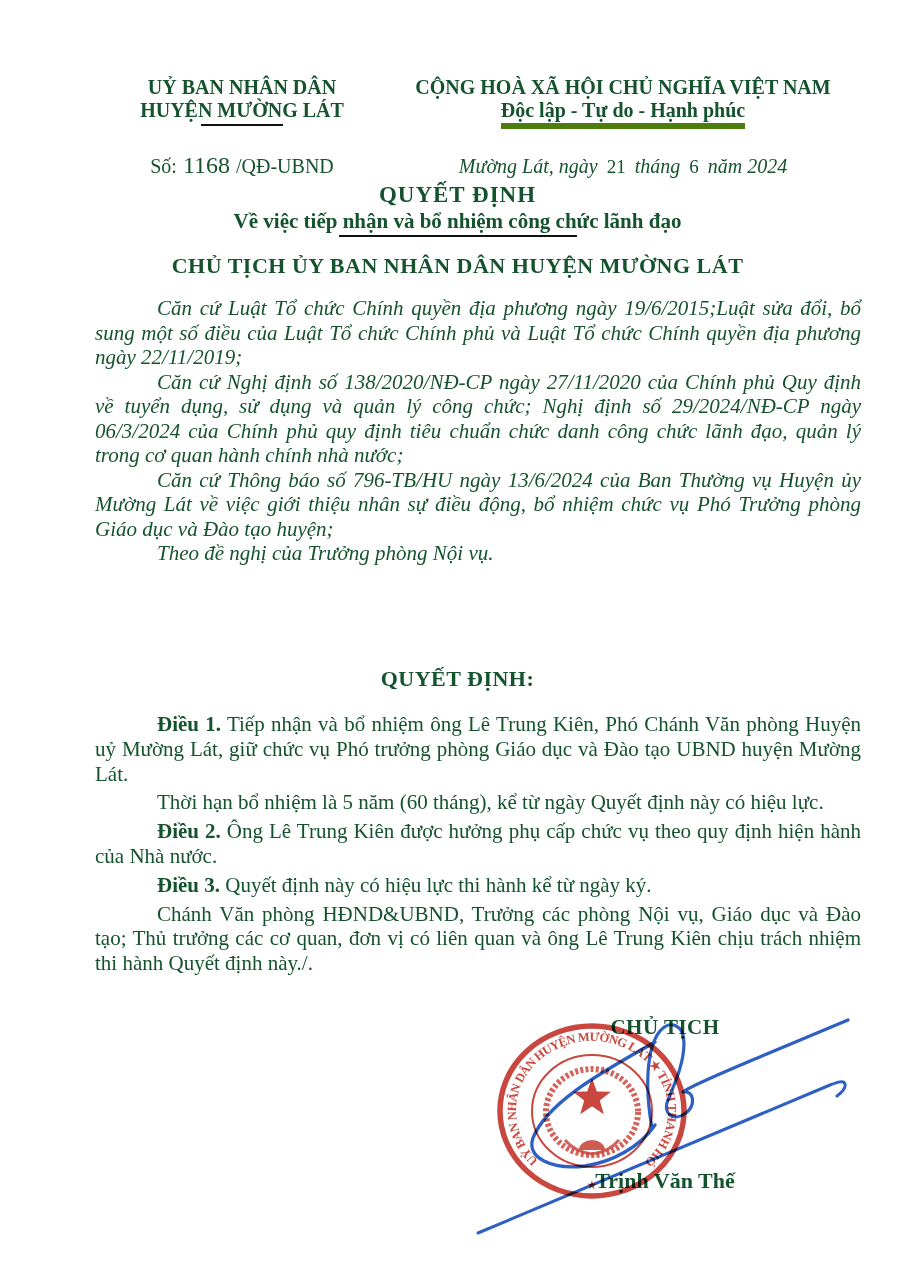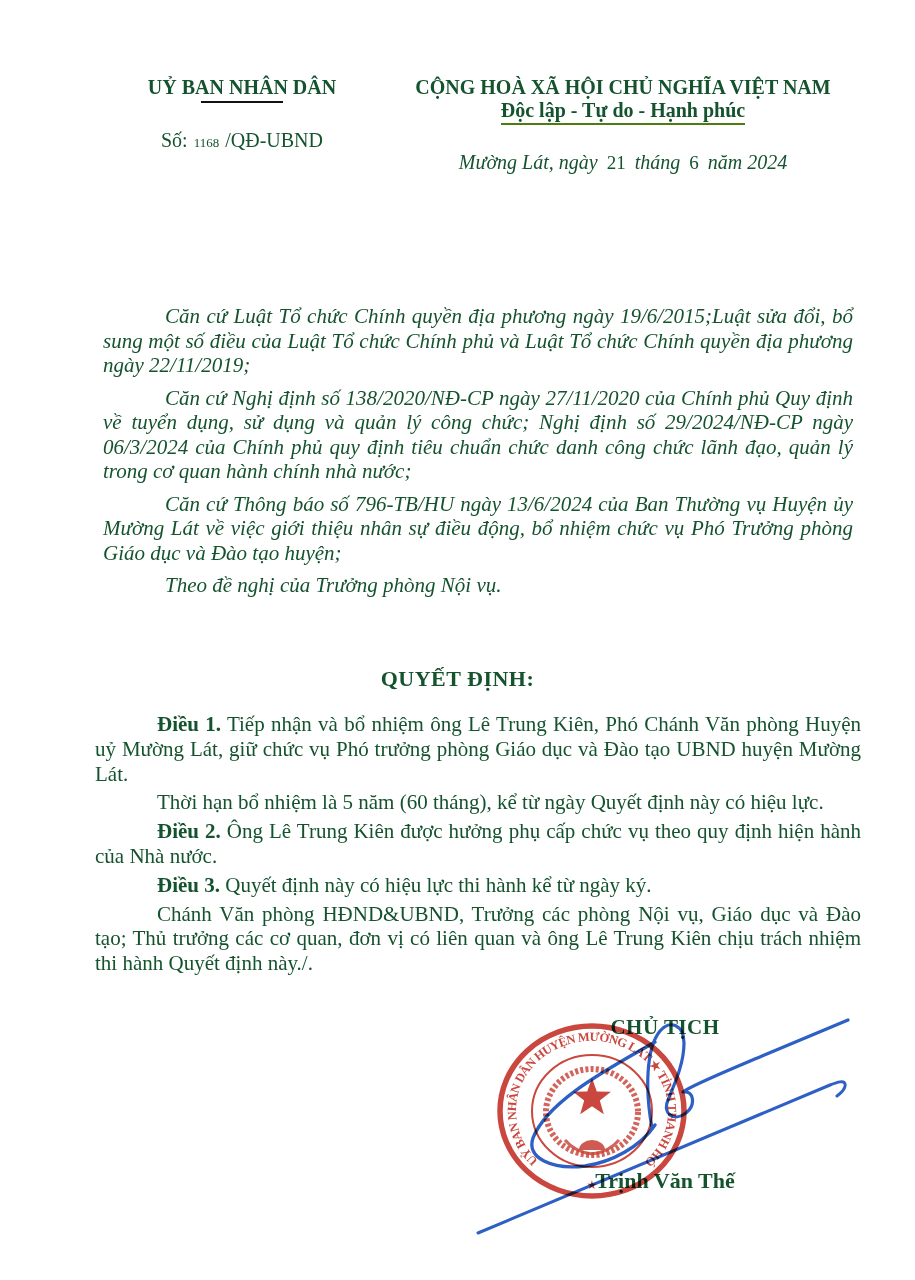--- a/index.html
+++ b/index.html
@@ -9,35 +9,35 @@
     background:#ffffff;
     font-family:"Liberation Serif","DejaVu Serif",serif;
     color:#14532d;
     overflow:hidden;
   }
   
   .hdr-left{position:absolute;left:92px;top:76px;width:300px;text-align:center;}
   .hdr-right{position:absolute;left:403px;top:76px;width:440px;text-align:center;}
   .org1,.org2{font-weight:bold;font-size:20px;line-height:23px;}
   .nat1{font-weight:bold;font-size:20px;line-height:23px;}
-  .nat2{font-weight:bold;font-size:20px;line-height:23px;display:inline-block;border-bottom:2px solid #4d7c0f;padding-bottom:1px;}
+  .nat2{font-weight:bold;font-size:20px;line-height:23px;display:inline-block;border-bottom:6px solid #4d7c0f;padding-bottom:1px;}
   .org-rule{width:82px;height:2px;background:#111;margin:2px auto 0 auto;}
   .so-line{margin-top:26px;font-size:20px;}
-  .so-num{padding:0 6px;font-size:13px;}
+  .so-num{padding:0 6px;font-size:24px;}
   .date-line{margin-top:26px;font-size:20px;font-style:italic;}
   .upright{font-style:normal;font-size:19px;padding:0 4px;text-align:center;}
   
   .title-block{position:absolute;left:0;top:182px;width:915px;text-align:center;}
   .title-main{font-weight:bold;font-size:23px;line-height:26px;letter-spacing:1px;}
   .title-sub{font-weight:bold;font-size:21px;line-height:26px;}
   .sub-rule{width:238px;height:2px;background:#111;margin:1px auto 0 auto;}
   .authority{font-weight:bold;font-size:22px;margin-top:16px;letter-spacing:.5px;}
   
   .preamble{position:absolute;left:95px;top:296px;width:766px;}
-  .preamble p{margin:8px;font-style:italic;font-size:21px;line-height:24.5px;text-align:justify;text-indent:62px;}
+  .preamble p{margin:0;font-style:italic;font-size:21px;line-height:24.5px;text-align:justify;text-indent:62px;}
   
   .decision-heading{position:absolute;left:0;top:666px;width:915px;text-align:center;font-weight:bold;font-size:22px;letter-spacing:.5px;}
   .articles{position:absolute;left:95px;top:712px;width:766px;}
   .articles p{margin:0 0 4px 0;font-size:21px;line-height:24.8px;text-align:justify;text-indent:62px;}
   .articles p b{font-weight:bold;}
   
   .recipients{position:absolute;left:98px;top:1000px;width:380px;}
   .recipients .label{font-weight:bold;font-style:italic;font-size:19px;margin-bottom:3px;}
   .recipients .item{font-size:17.5px;line-height:19.6px;}
   .sig-title{position:absolute;left:565px;top:1015px;width:200px;text-align:center;font-weight:bold;font-size:21px;letter-spacing:.5px;}
@@ -45,36 +45,43 @@
   .seal-svg{position:absolute;left:495px;top:1022px;mix-blend-mode:multiply;opacity:.93;}
   .sign-svg{position:absolute;left:0;top:990px;mix-blend-mode:multiply;pointer-events:none;}
 </style>
 </head>
 <body>
 
 <div class="page">
 
   <div class="hdr-left">
     <div class="org1">UỶ BAN NHÂN DÂN</div>
+    <div class="org2">HUYỆN MƯỜNG LÁT</div>
     <div class="org-rule"></div>
     <div class="so-line"><span>Số:</span><span class="so-num">1168</span><span>/QĐ-UBND</span></div>
   </div>
 
   <div class="hdr-right">
     <div class="nat1">CỘNG HOÀ XÃ HỘI CHỦ NGHĨA VIỆT NAM</div>
     <div><span class="nat2">Độc lập - Tự do - Hạnh phúc</span></div>
     <div class="date-line">
       <span>Mường Lát, ngày</span>
       <span class="upright">21</span>
       <span>tháng</span>
       <span class="upright">6</span>
       <span>năm 2024</span>
     </div>
   </div>
 
+  <div class="title-block">
+    <div class="title-main">QUYẾT ĐỊNH</div>
+    <div class="title-sub">Về việc tiếp nhận và bổ nhiệm công chức lãnh đạo</div>
+    <div class="sub-rule"></div>
+    <div class="authority">CHỦ TỊCH ỦY BAN NHÂN DÂN HUYỆN MƯỜNG LÁT</div>
+  </div>
 
   <div class="preamble">
     <p>Căn cứ Luật Tổ chức Chính quyền địa phương ngày 19/6/2015;Luật sửa đổi, bổ sung một số điều của Luật Tổ chức Chính phủ và Luật Tổ chức Chính quyền địa phương ngày 22/11/2019;</p>
     <p>Căn cứ Nghị định số 138/2020/NĐ-CP ngày 27/11/2020 của Chính phủ Quy định về tuyển dụng, sử dụng và quản lý công chức; Nghị định số 29/2024/NĐ-CP ngày 06/3/2024 của Chính phủ quy định tiêu chuẩn chức danh công chức lãnh đạo, quản lý trong cơ quan hành chính nhà nước;</p>
     <p>Căn cứ Thông báo số 796-TB/HU ngày 13/6/2024 của Ban Thường vụ Huyện ủy Mường Lát về việc giới thiệu nhân sự điều động, bổ nhiệm chức vụ Phó Trưởng phòng Giáo dục và Đào tạo huyện;</p>
     <p>Theo đề nghị của Trưởng phòng Nội vụ.</p>
   </div>
 
   <div class="decision-heading">QUYẾT ĐỊNH:</div>
 

